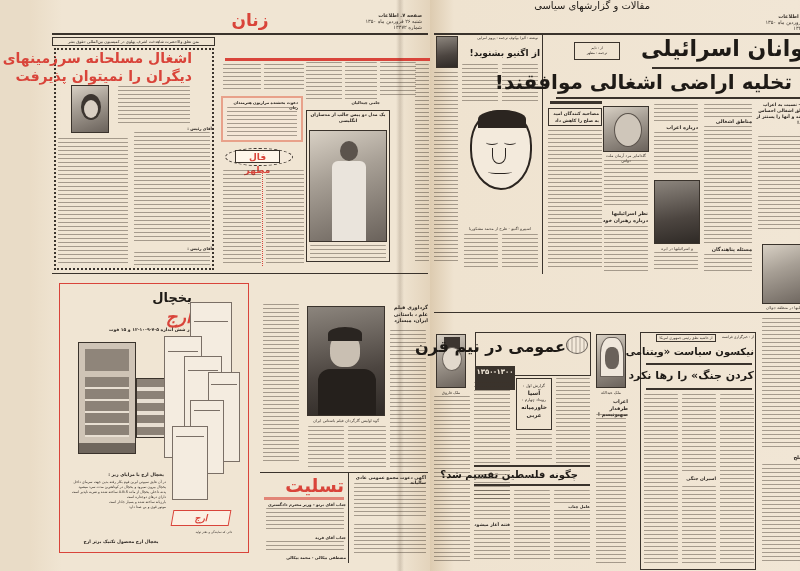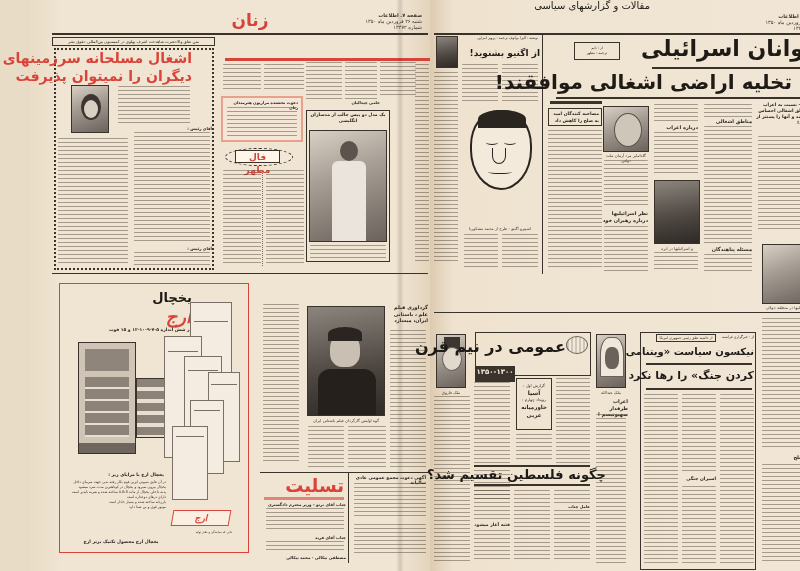--- a/index.html
+++ b/index.html
@@ -241,21 +241,21 @@
   <div class="photo photo-light" style="left:6px;top:334px;width:30px;height:54px;">
     <div style="position:absolute;left:7px;top:2px;width:16px;height:12px;background:#3c3530;"></div>
     <div style="position:absolute;left:5px;top:12px;width:20px;height:24px;border-radius:50%;background:#e2d9cd;border:1px solid #6a625b;"></div>
   </div>
   <div class="caption" style="left:4px;top:390px;width:34px;">ملک فاروق</div>
   <div class="textcol" style="left:4px;top:396px;width:36px;height:166px;"></div>
 
   <div class="box" style="left:45px;top:332px;width:116px;height:44px;border-width:1.5px;"></div>
   <div class="abs head-bold" style="left:48px;top:335px;width:88px;font-size:16px;line-height:24px;">عمومی در نیم قرن</div>
   <div class="abs" style="left:136px;top:336px;width:22px;height:18px;border-radius:50%;background:repeating-linear-gradient(90deg,#d0c6b8 0,#d0c6b8 2px,#f3e9da 2px,#f3e9da 4px);border:1px solid #6a625b;"></div>
-  <div class="abs" style="left:45px;top:366px;width:40px;height:16px;background:#3a332c;color:#f3e9da;font-size:7px;font-weight:bold;text-align:center;line-height:12px;direction:rtl;">۱۳۵۰-۱۳۰۰</div>
+  <div class="abs" style="left:45px;top:366px;width:40px;height:24px;background:#3a332c;color:#f3e9da;font-size:7px;font-weight:bold;text-align:center;line-height:12px;direction:rtl;">۱۳۵۰-۱۳۰۰</div>
 
   <div class="textcol" style="left:44px;top:382px;width:36px;height:120px;"></div>
   <div class="box" style="left:86px;top:378px;width:36px;height:52px;">
     <div class="rtl center" style="font-size:4px;line-height:6px;text-align:center;padding-top:4px;">
       <div>گزارش اول :</div>
       <div style="font-size:6px;font-weight:bold;line-height:8px;">آسیا</div>
       <div>رویداد چهارم :</div>
       <div style="font-size:5.5px;font-weight:bold;line-height:8px;">خاورمیانه عربی</div>
     </div>
   </div>
@@ -264,21 +264,21 @@
 
   <div class="photo photo-light" style="left:166px;top:334px;width:30px;height:54px;">
     <div style="position:absolute;left:3px;top:2px;width:24px;height:40px;border-radius:40% 40% 0 0;background:#efe7dc;border:1px solid #6a625b;"></div>
     <div style="position:absolute;left:8px;top:12px;width:14px;height:22px;border-radius:40%;background:#6a625b;"></div>
   </div>
   <div class="caption" style="left:164px;top:390px;width:34px;">ملک عبدالله</div>
   <div class="abs rtl" style="left:164px;top:398px;width:34px;font-size:5px;font-weight:bold;line-height:6.5px;">اعراب طرفدار صهیونیسم !</div>
   <div class="textcol" style="left:166px;top:414px;width:30px;height:150px;"></div>
 
   <div class="rule" style="left:44px;top:465px;width:116px;height:2px;"></div>
-  <div class="abs head-bold" style="left:60px;top:467px;width:116px;font-size:13px;line-height:16px;text-align:center;">چگونه فلسطین تقسیم شد؟</div>
+  <div class="abs head-bold" style="left:32px;top:467px;width:116px;font-size:10px;line-height:16px;text-align:center;">چگونه فلسطین تقسیم شد؟</div>
   <div class="rule" style="left:44px;top:484px;width:116px;height:2px;"></div>
   <div class="textcol" style="left:44px;top:490px;width:36px;height:70px;"></div>
   <div class="abs rtl" style="left:44px;top:522px;width:36px;font-size:4.5px;font-weight:bold;background:#efe4d2;">فتنه آغاز میشود</div>
   <div class="textcol" style="left:84px;top:490px;width:36px;height:70px;"></div>
   <div class="textcol" style="left:124px;top:490px;width:36px;height:70px;"></div>
   <div class="abs rtl" style="left:124px;top:504px;width:36px;font-size:4px;font-weight:bold;background:#efe4d2;">عامل چناب</div>
 
   <div class="box" style="left:210px;top:332px;width:116px;height:238px;"></div>
   <div class="box" style="left:226px;top:334px;width:60px;height:8px;">
     <div class="rtl center" style="font-size:3.5px;line-height:7px;text-align:center;white-space:nowrap;overflow:hidden;">از حاشیه نطق رئیس جمهوری امریکا</div>

